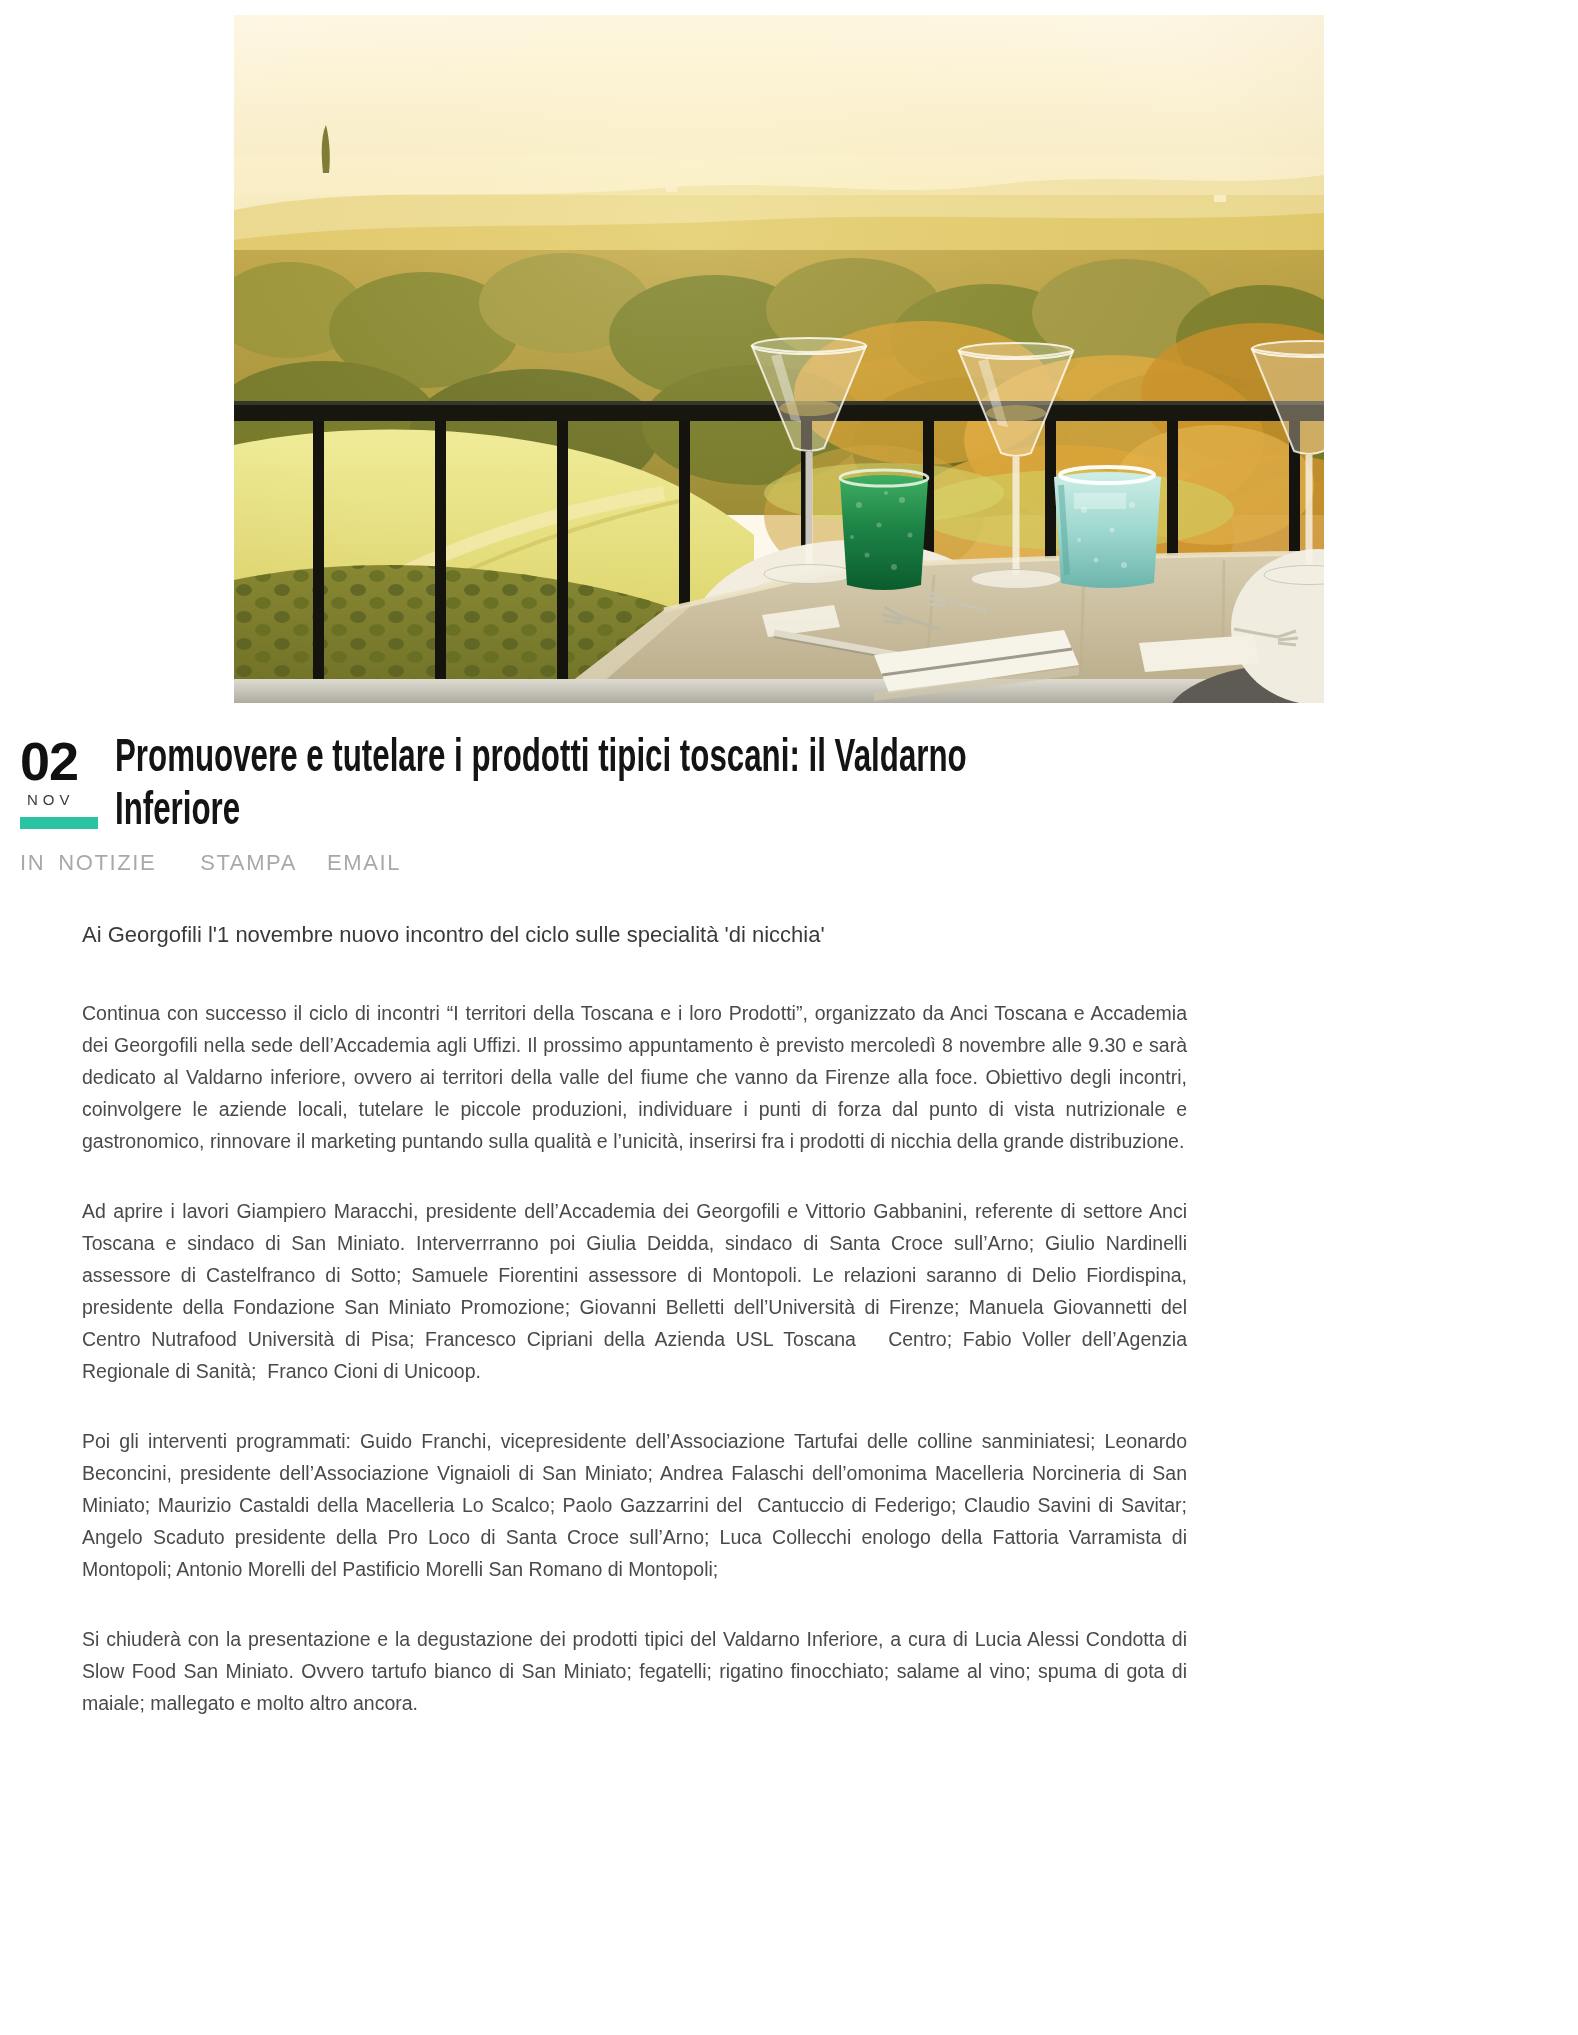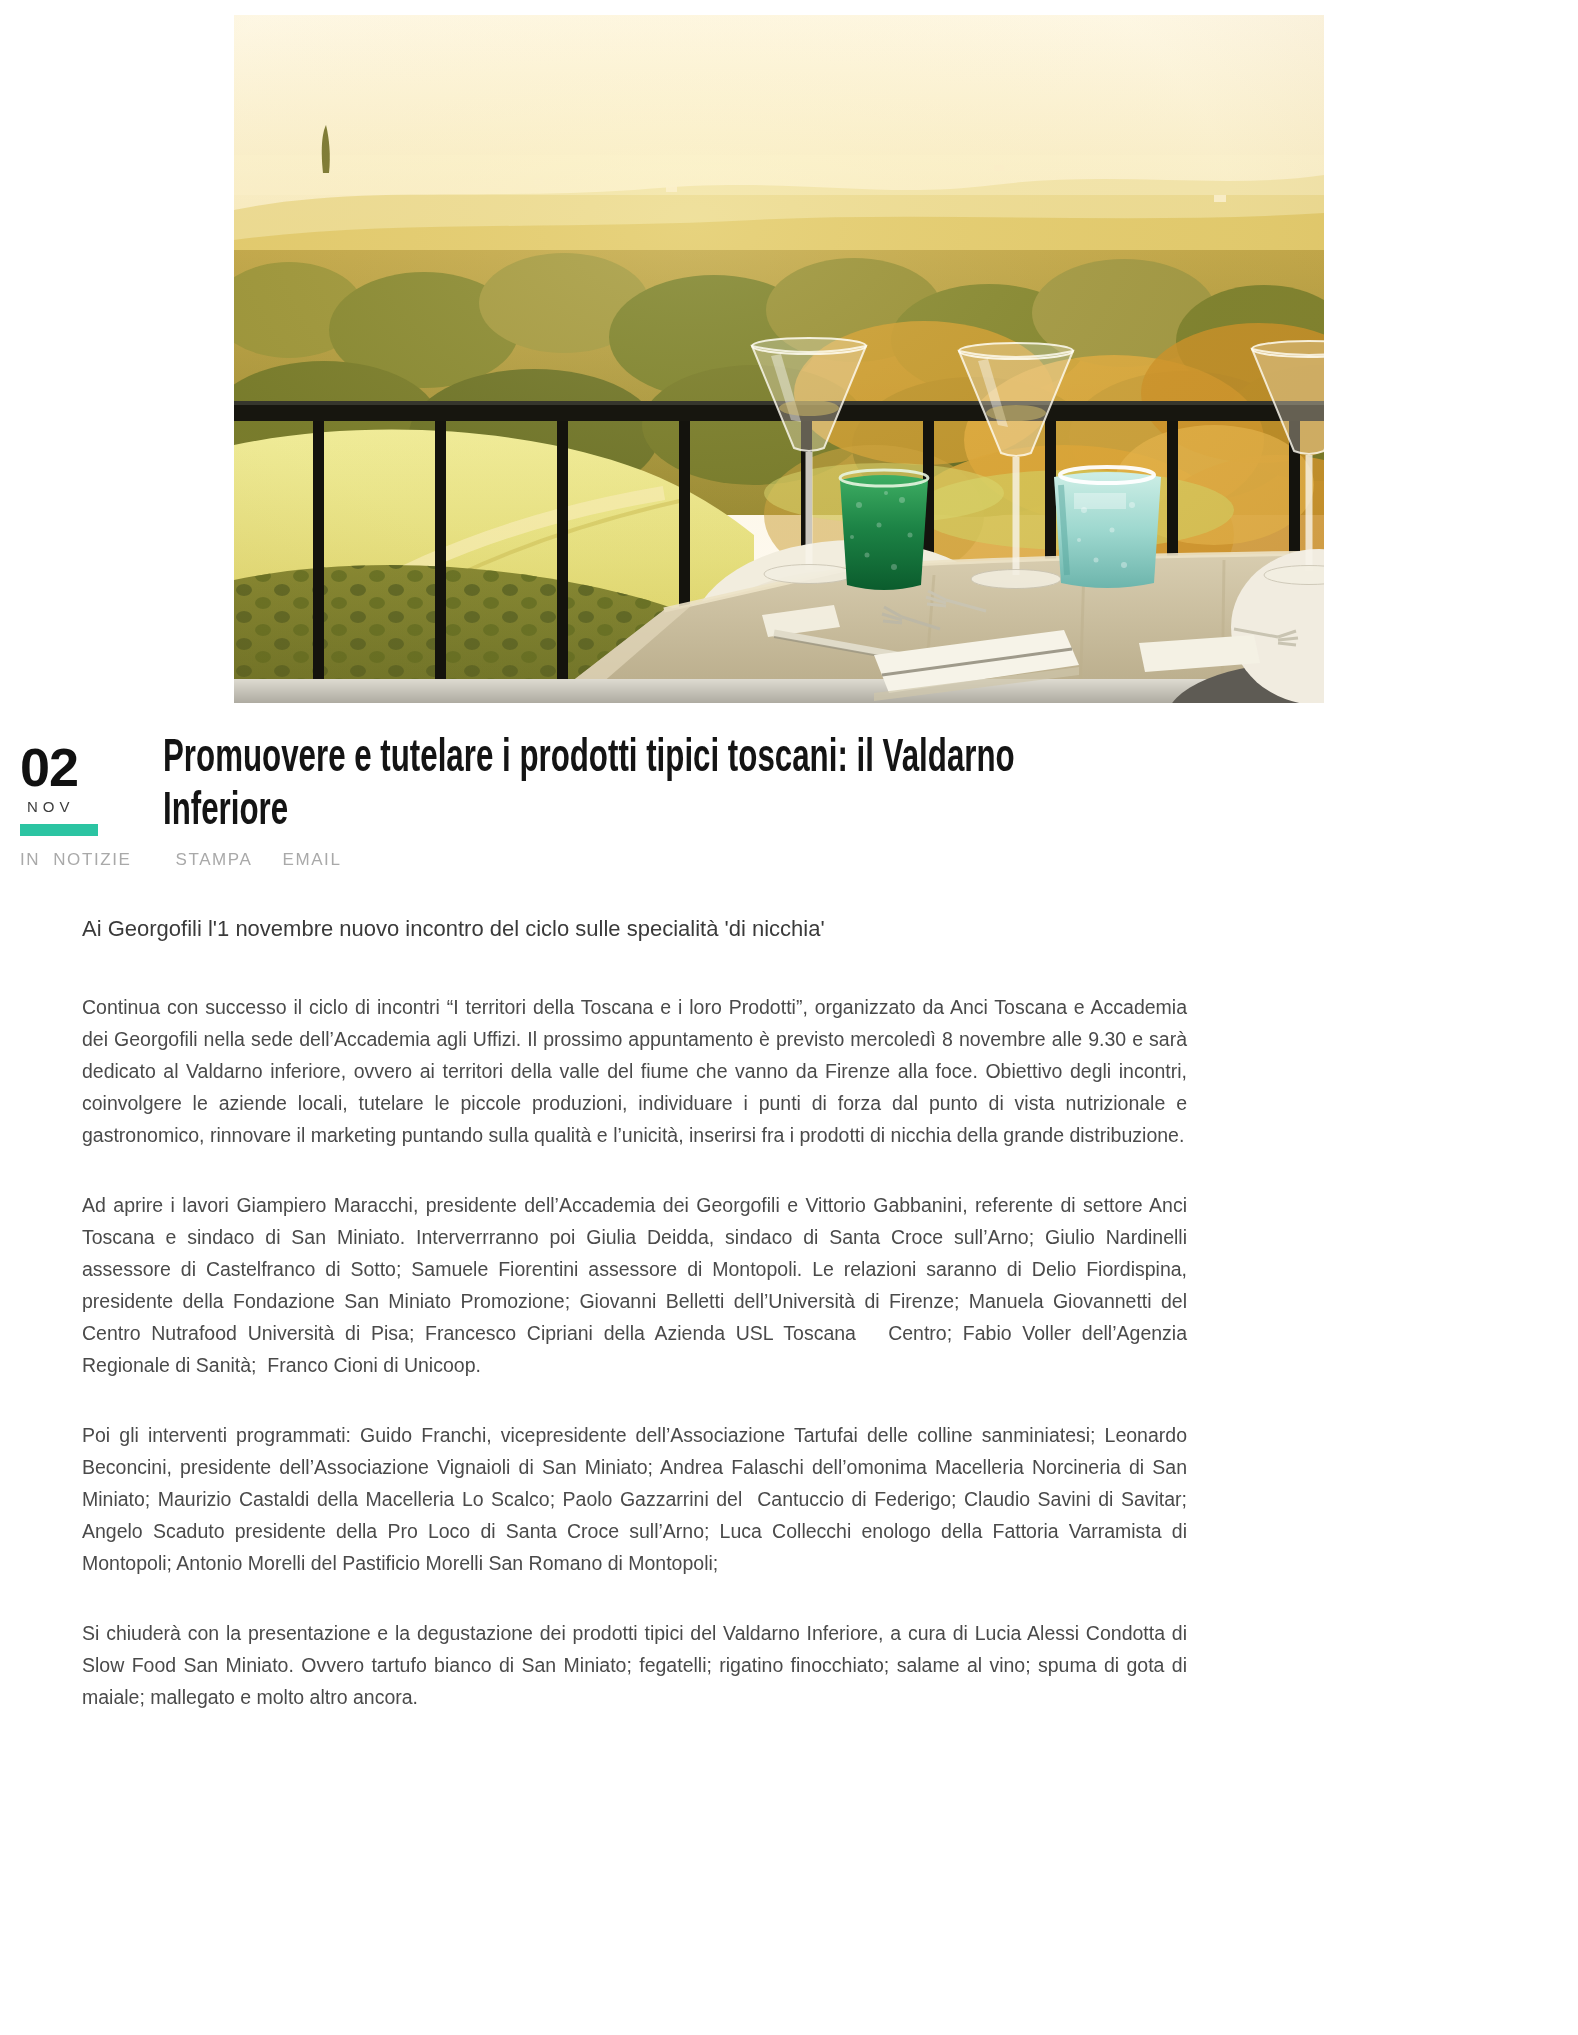--- a/index.html
+++ b/index.html
@@ -4,31 +4,31 @@
 <style>
   html,body{margin:0;padding:0;background:#ffffff;}
   body{width:1578px;font-family:"Liberation Sans","DejaVu Sans",sans-serif;color:#4a4a4a;}
   .page{position:relative;width:1578px;min-height:2035px;padding-top:15px;box-sizing:border-box;}
 
   
   .hero{width:1090px;height:688px;margin:0 0 0 234px;overflow:hidden;}
   .hero svg{display:block;}
 
   
-  .header-row{display:flex;align-items:flex-end;margin:26px 0 0 20px;gap:48px;}
+  .header-row{display:flex;align-items:center;margin:26px 0 0 20px;}
   .date-badge{width:95px;flex:0 0 95px;}
   .date-day{font-size:54px;font-weight:bold;color:#111111;line-height:0.95;letter-spacing:-1px;}
   .date-month{font-size:15px;color:#3d3d3d;letter-spacing:5px;margin-top:4px;margin-left:7px;}
   .date-bar{width:78px;height:12px;background:#2bc4a2;margin-top:9px;}
   h1{margin:0;font-size:46px;line-height:1.16;font-weight:bold;color:#141414;
      transform:scaleX(0.68);transform-origin:0 0;}
   h1 .tline{display:block;white-space:nowrap;}
 
   
-  .meta-row{margin:14px 12px 0 20px;font-size:17px;letter-spacing:1.6px;color:#a9a9a9;}
+  .meta-row{margin:14px 12px 0 20px;font-size:22px;letter-spacing:1.6px;color:#a9a9a9;}
   .meta-row span{cursor:default;}
   .meta-in{margin-right:13px;}
   .meta-link{color:#a9a9a9;text-decoration:none;}
   .meta-stampa{margin-left:44px;}
   .meta-email{margin-left:30px;}
 
   
   .lead{margin:44px 0 0 82px;width:1105px;font-size:22px;color:#3a3a3a;line-height:1.4;}
   .body-copy{margin:46px 0 0 82px;width:1105px;}
   .body-copy p{margin:0 0 38px 0;font-size:19.5px;line-height:32px;color:#4a4a4a;

